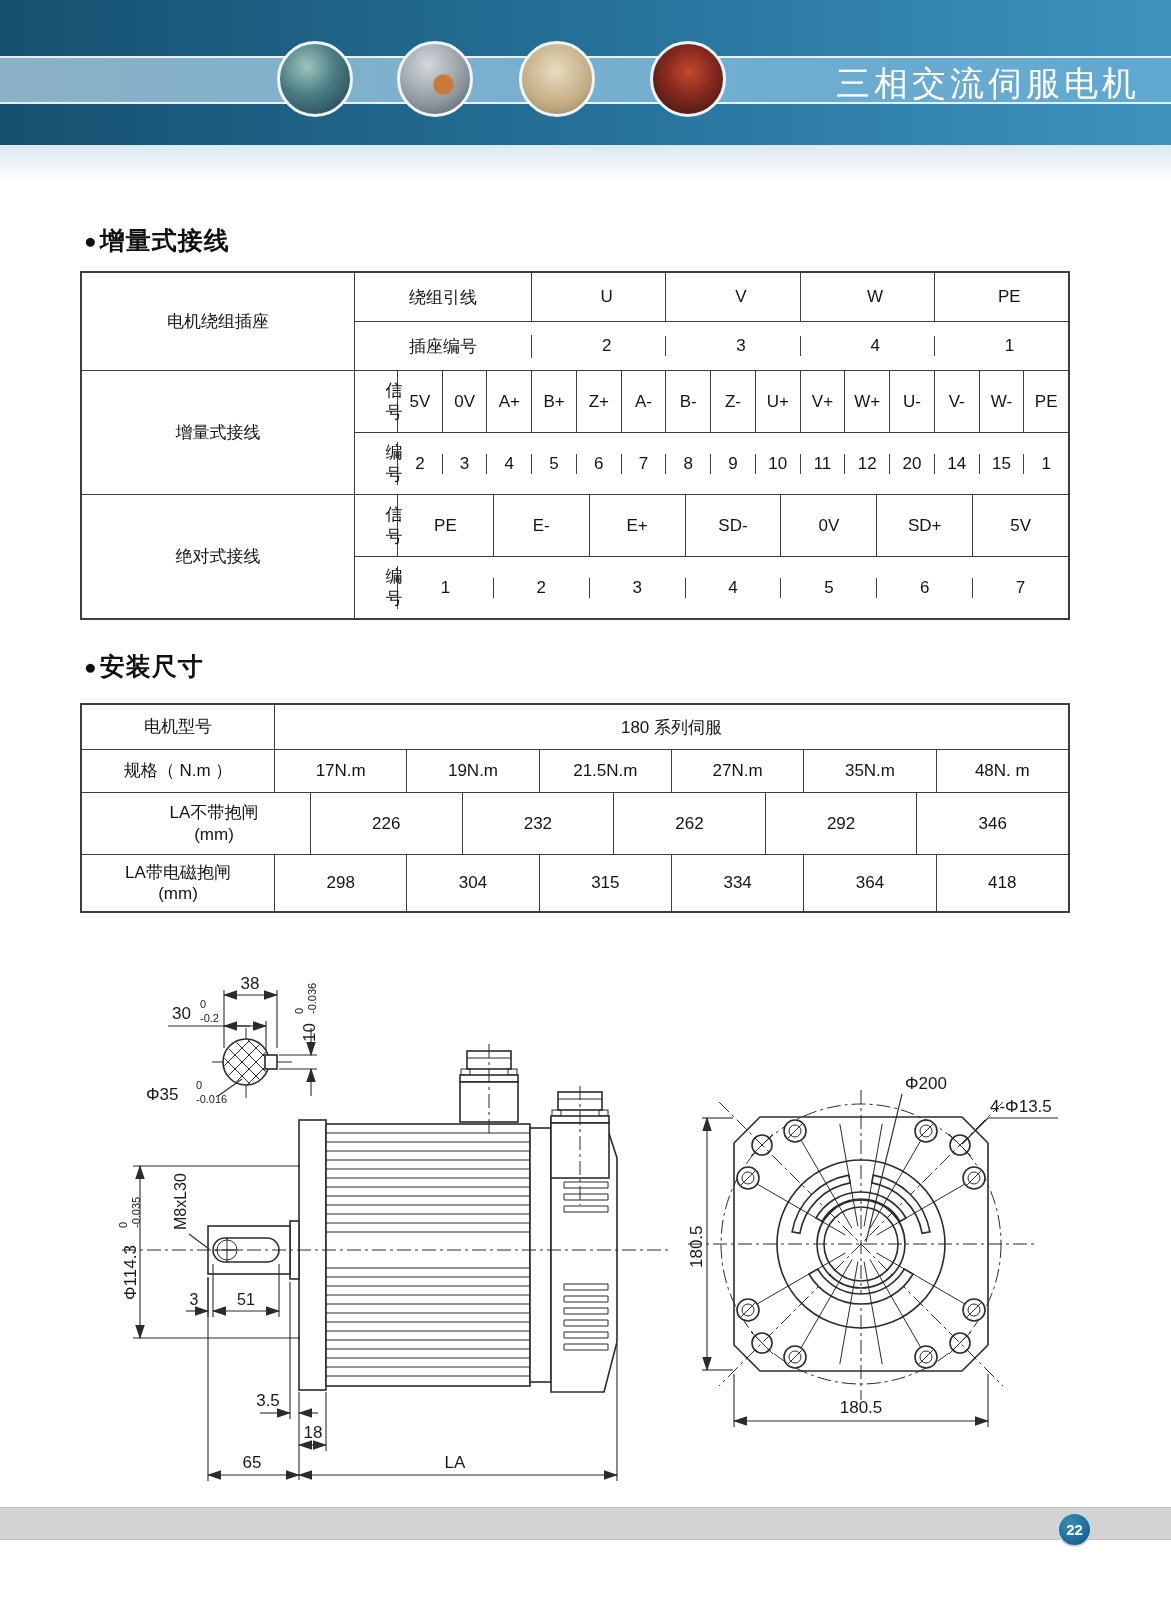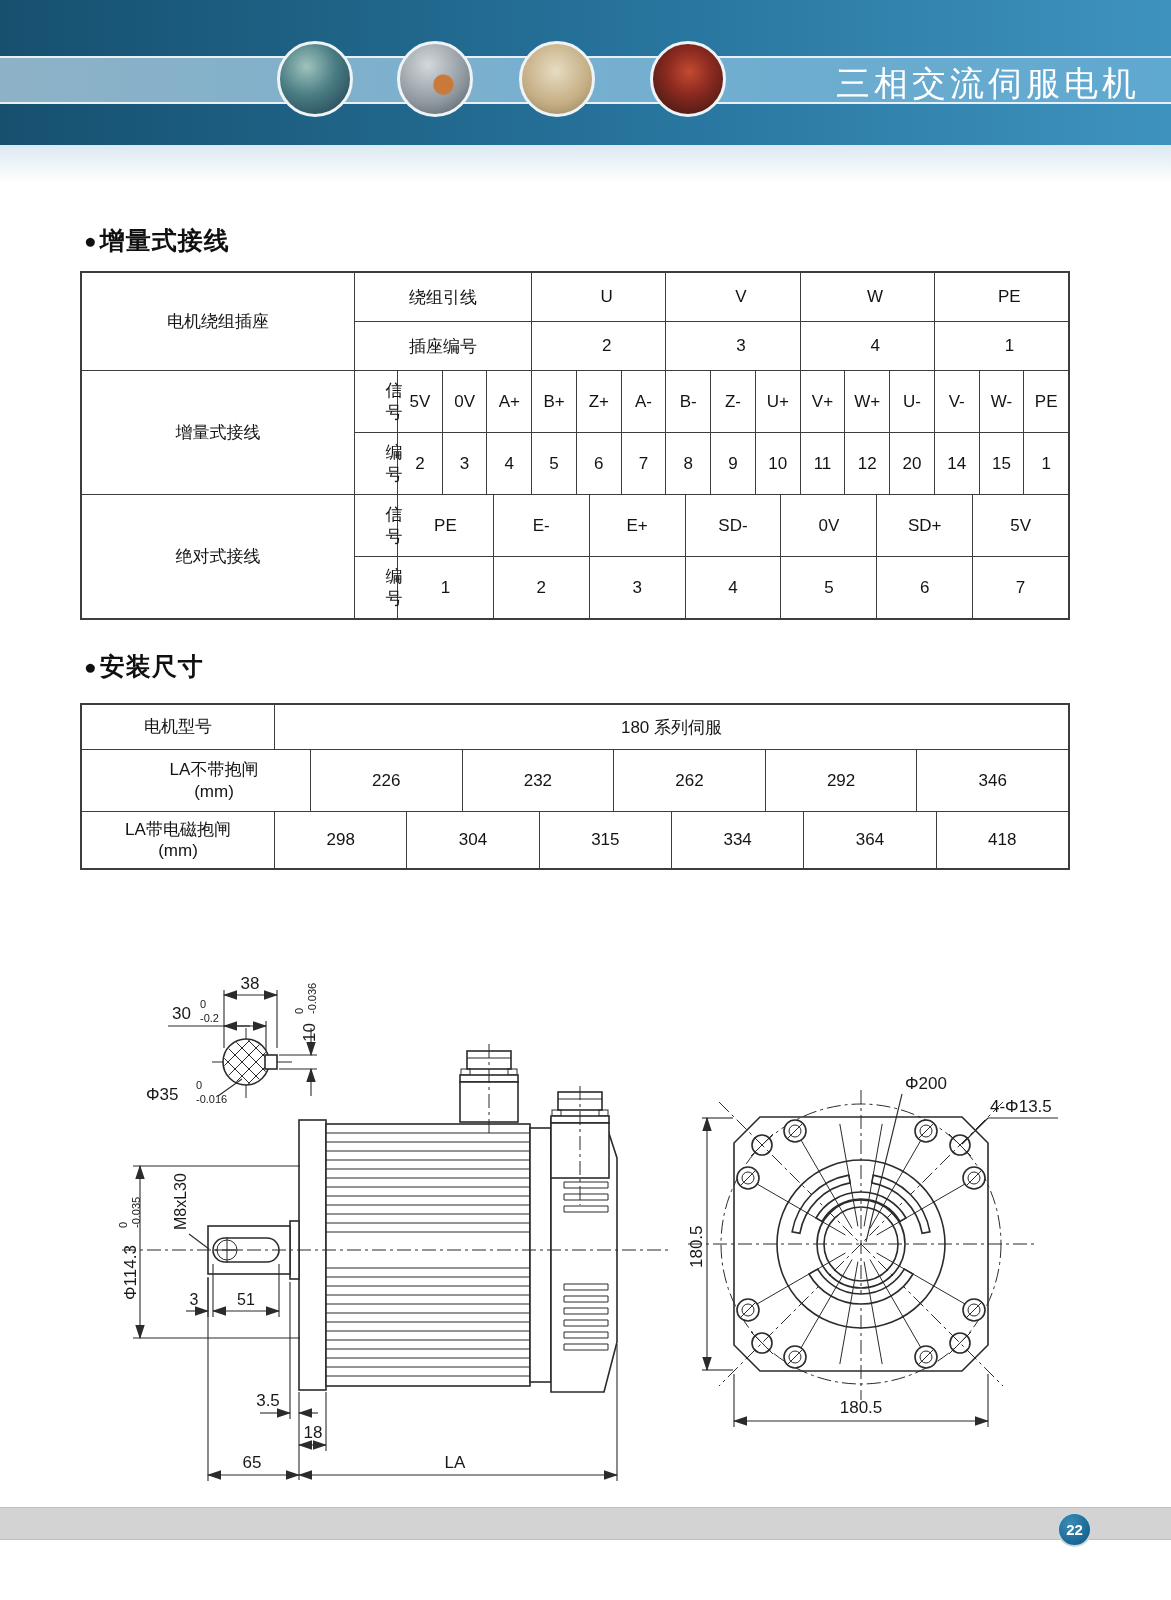--- a/index.html
+++ b/index.html
@@ -34,21 +34,21 @@
   .t { position:absolute; left:80px; width:990px; border:2px solid #3d3d3d;
     box-sizing:border-box; font-size:17px; color:#141414; background:#fff; }
   #t1 { top:271px; }
   #t2 { top:703px;text-align:right; }
   .grp { display:flex; border-bottom:1.5px solid #3d3d3d; }
   .grp:last-child { border-bottom:none; }
   .lbl { flex:0 0 273px; border-right:1.5px solid #3d3d3d;
     display:flex; align-items:center; justify-content:center; box-sizing:border-box; }
   .gr { flex:1; display:flex; flex-direction:column; min-width:0; }
   .r { display:flex; border-bottom:1.5px solid #3d3d3d; }
-  .r:last-child { border-bottom:none; }
+  .r:last-child { border-bottom:none;align-items:center; }
   .c { border-right:1.5px solid #3d3d3d; display:flex; align-items:center; justify-content:center;
     box-sizing:border-box; min-width:0; }
   .c:last-child { border-right:none; }
   .h48 { height:48px;gap:16px; } .h61 { height:61px; }
   .sub { flex:0 0 177px; }
   .lead { flex:1; }
   .sig { flex:0 0 43px; }
   .d { flex:1; }
   .vtxt { display:block; width:1.15em; word-break:break-all; text-align:center; line-height:1.25;margin-left:36px; }
   
@@ -197,20 +197,29 @@
 
 <div class="sec-h" id="sec2">
   <span class="bullet">●</span>
   <span>安装尺寸</span>
 </div>
 
 <div class="t" id="t2">
   <div class="r2 h44">
     <div class="lbl2">电机型号</div>
     <div class="c d">180 系列伺服</div>
+  </div>
+  <div class="r2 h42">
+    <div class="lbl2">规格（ N.m ）</div>
+    <div class="c d">17N.m</div>
+    <div class="c d">19N.m</div>
+    <div class="c d">21.5N.m</div>
+    <div class="c d">27N.m</div>
+    <div class="c d">35N.m</div>
+    <div class="c d">48N. m</div>
   </div>
   <div class="r2 h61b">
     <div class="lbl2">
       <span>LA不带抱闸</span>
       <span>(mm)</span>
     </div>
     <div class="c d">226</div>
     <div class="c d">232</div>
     <div class="c d">262</div>
     <div class="c d">292</div>

